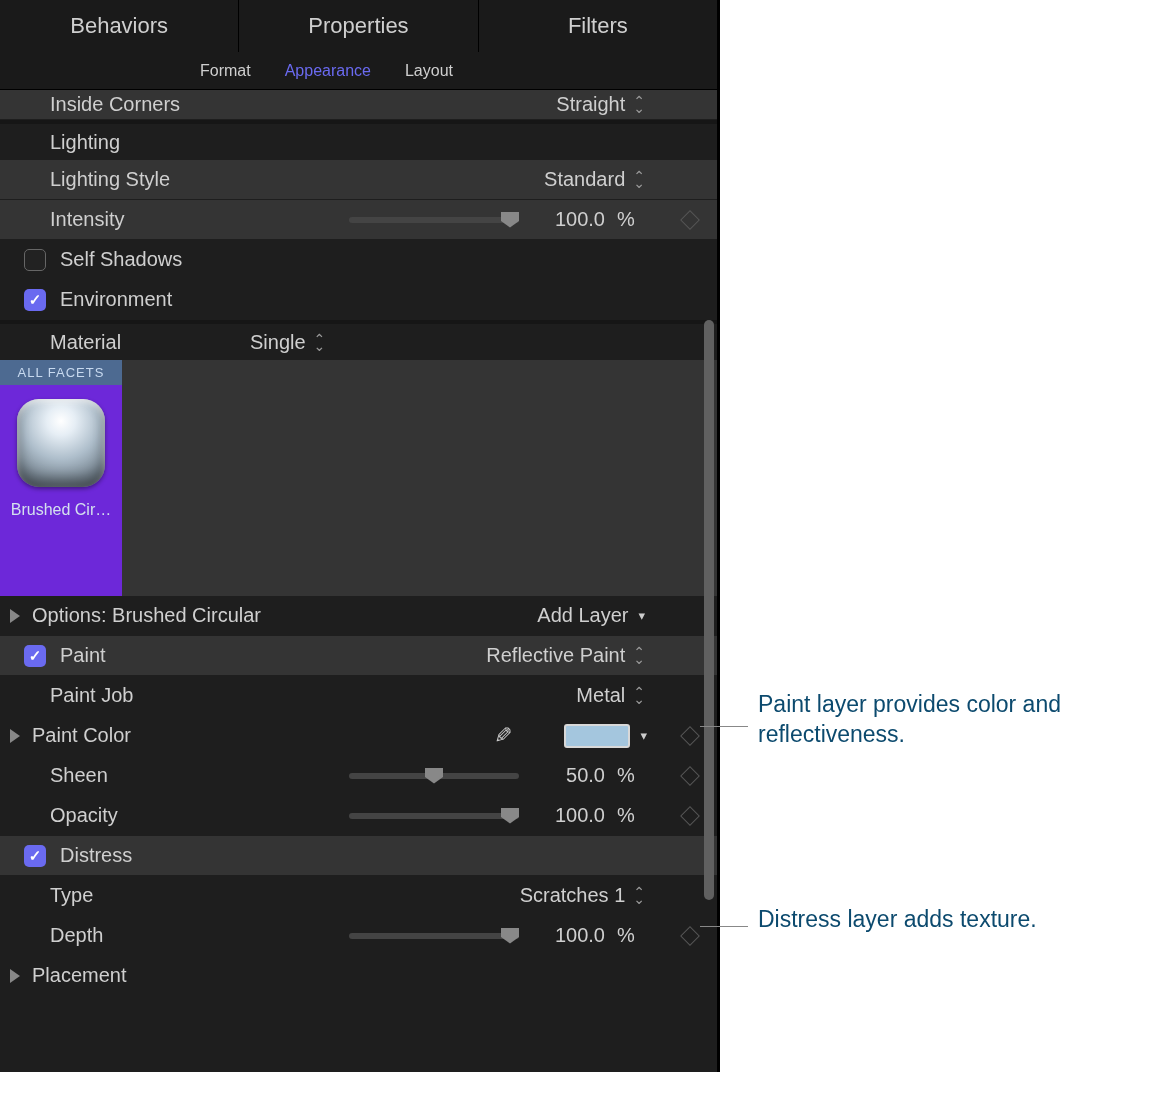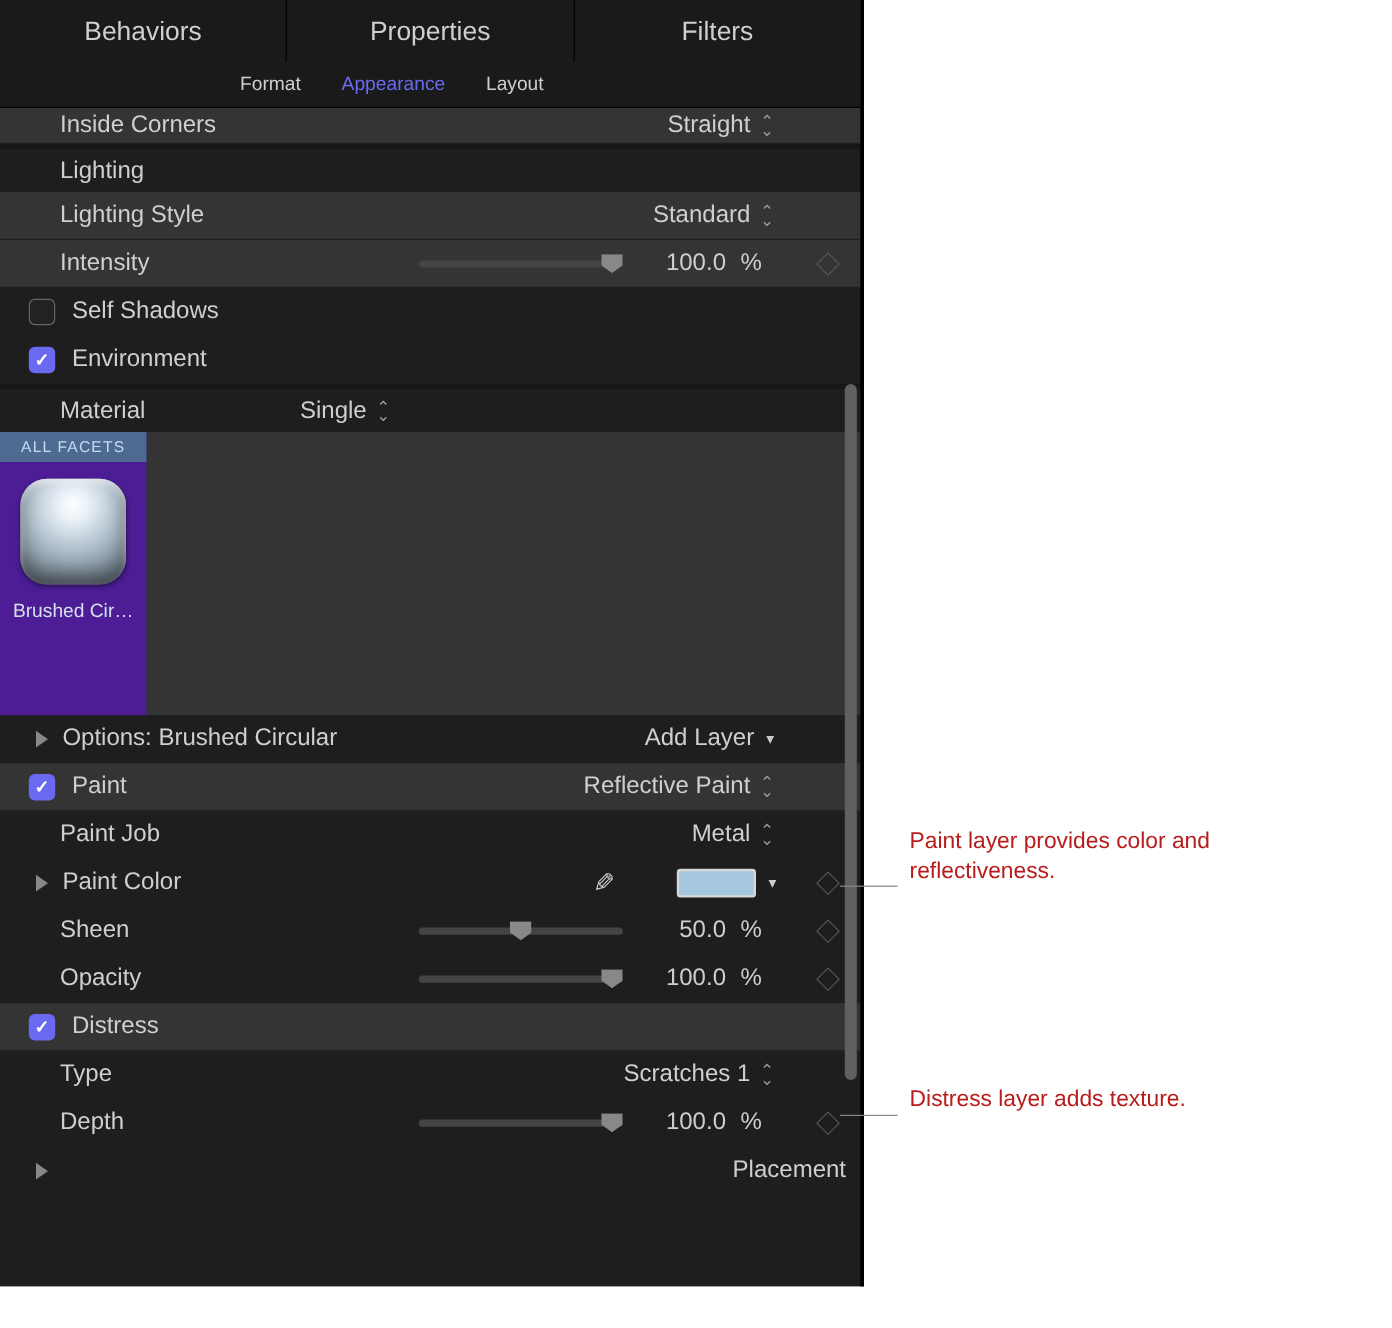--- a/index.html
+++ b/index.html
@@ -39,35 +39,35 @@
   .checkbox.unchecked{border:1.5px solid #666;background:#222;}
   .checkbox.checked{background:var(--accent);color:#fff;font-size:15px;font-weight:bold;}
   .chk-row{padding-left:24px;}
   
   .slider{position:relative;width:170px;height:6px;background:#444;border-radius:3px;margin-right:10px;}
   .thumb{position:absolute;top:-5px;width:18px;height:16px;background:#888;clip-path:polygon(0 0,100% 0,100% 60%,50% 100%,0 60%);}
   .numval{width:70px;text-align:right;}
   .pct{width:30px;margin-left:6px;color:var(--text);}
   
   .tri{width:0;height:0;border-top:7px solid transparent;border-bottom:7px solid transparent;border-left:10px solid #888;margin-right:12px;flex-shrink:0;}
-  .disc-row{padding-left:30px;justify-content:space-between;}
+  .disc-row{padding-left:10px;}
   
   .swatch-area{height:236px;background:var(--panel-light);display:flex;padding:0;gap:0;}
-  .swatch-card{width:122px;height:100%;background:#4c1d95;display:flex;flex-direction:column;align-items:center;padding-top:0;}
+  .swatch-card{width:122px;height:100%;background:#6d28d9;display:flex;flex-direction:column;align-items:center;padding-top:0;}
   .facet-label{background:#4d6a91;color:#c8daf0;font-size:13px;letter-spacing:1px;width:100%;text-align:center;padding:5px 0;}
   .swatch-img{margin-top:14px;width:88px;height:88px;border-radius:22px;background:radial-gradient(circle at 50% 25%,#fff 0%,#e6eef5 18%,#aebecb 48%,#7c8a96 75%,#5a6670 100%);box-shadow:inset 0 -8px 14px rgba(0,0,0,.4),inset 0 3px 6px rgba(255,255,255,.8),0 2px 4px rgba(0,0,0,.4);}
   .swatch-name{margin-top:14px;font-size:16px;color:#d4e0ee;}
   
   .eyedrop{font-size:22px;color:#ccc;transform:scaleX(-1);}
   .color-well{width:66px;height:24px;border:2px solid #d8d8d8;border-radius:3px;}
   .caret-down{color:#ccc;font-size:13px;margin-left:4px;}
   
   .scrollbar{position:absolute;right:3px;top:320px;width:10px;height:580px;background:#606060;border-radius:5px;}
   
-  .callout{position:absolute;display:flex;align-items:flex-end;color:#b91c1c;font-size:19px;line-height:1.3;}
+  .callout{position:absolute;display:flex;align-items:center;color:#0c4a6e;font-size:23px;line-height:1.3;}
   .callout .line{height:1px;background:#888;margin-top:14px;flex-shrink:0;}
   .callout .txt{margin-left:10px;max-width:360px;}
 </style>
 </head>
 <body>
 
 <div class="app">
 
   <div class="tabs">
     <div class="tab">Behaviors</div>

